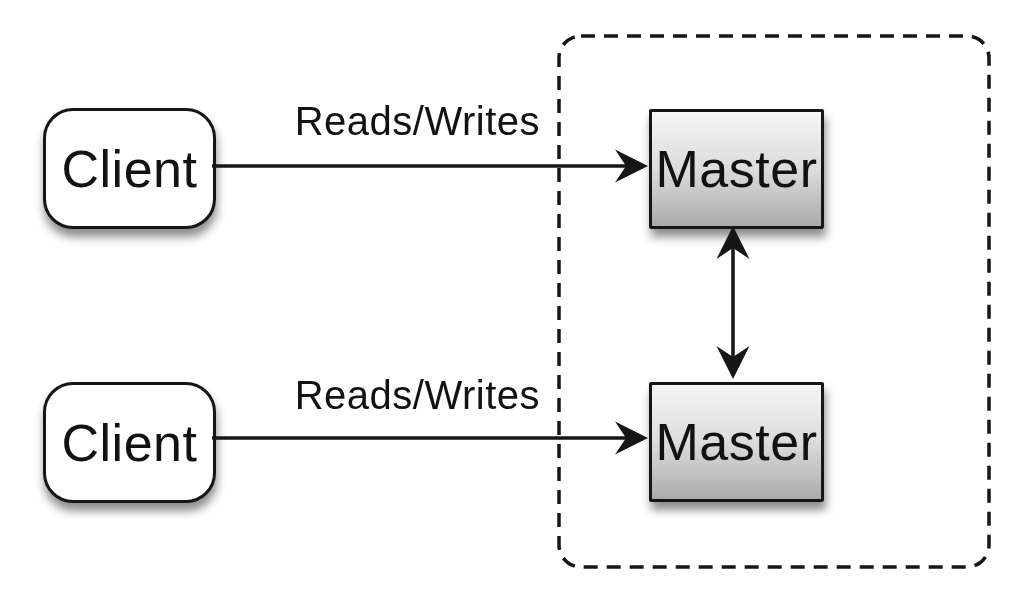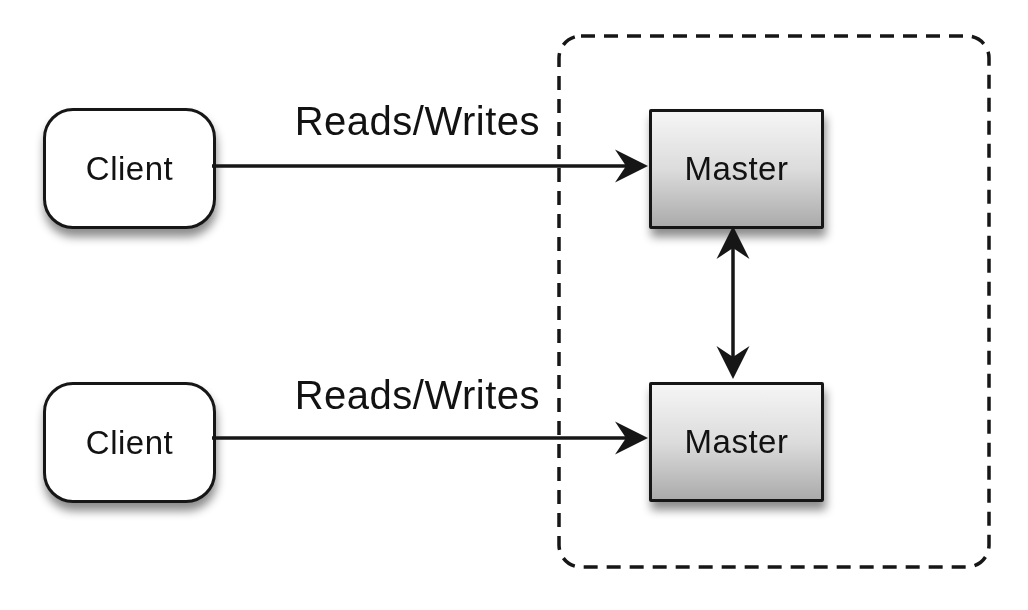--- a/index.html
+++ b/index.html
@@ -13,21 +13,21 @@
     height: 610px;
     background: #ffffff;
     overflow: hidden;
     font-family: "Liberation Sans", "DejaVu Sans", sans-serif;
   }
   .node {
     position: absolute;
     display: flex;
     align-items: center;
     justify-content: center;
-    font-size: 33px;
+    font-size: 52px;
     color: #121212;
     z-index: 2;
     letter-spacing: 0.5px;
   }
   .client {
     left: 43px;
     width: 167px;
     height: 115px;
     background: #ffffff;
     border: 3.5px solid #161616;

